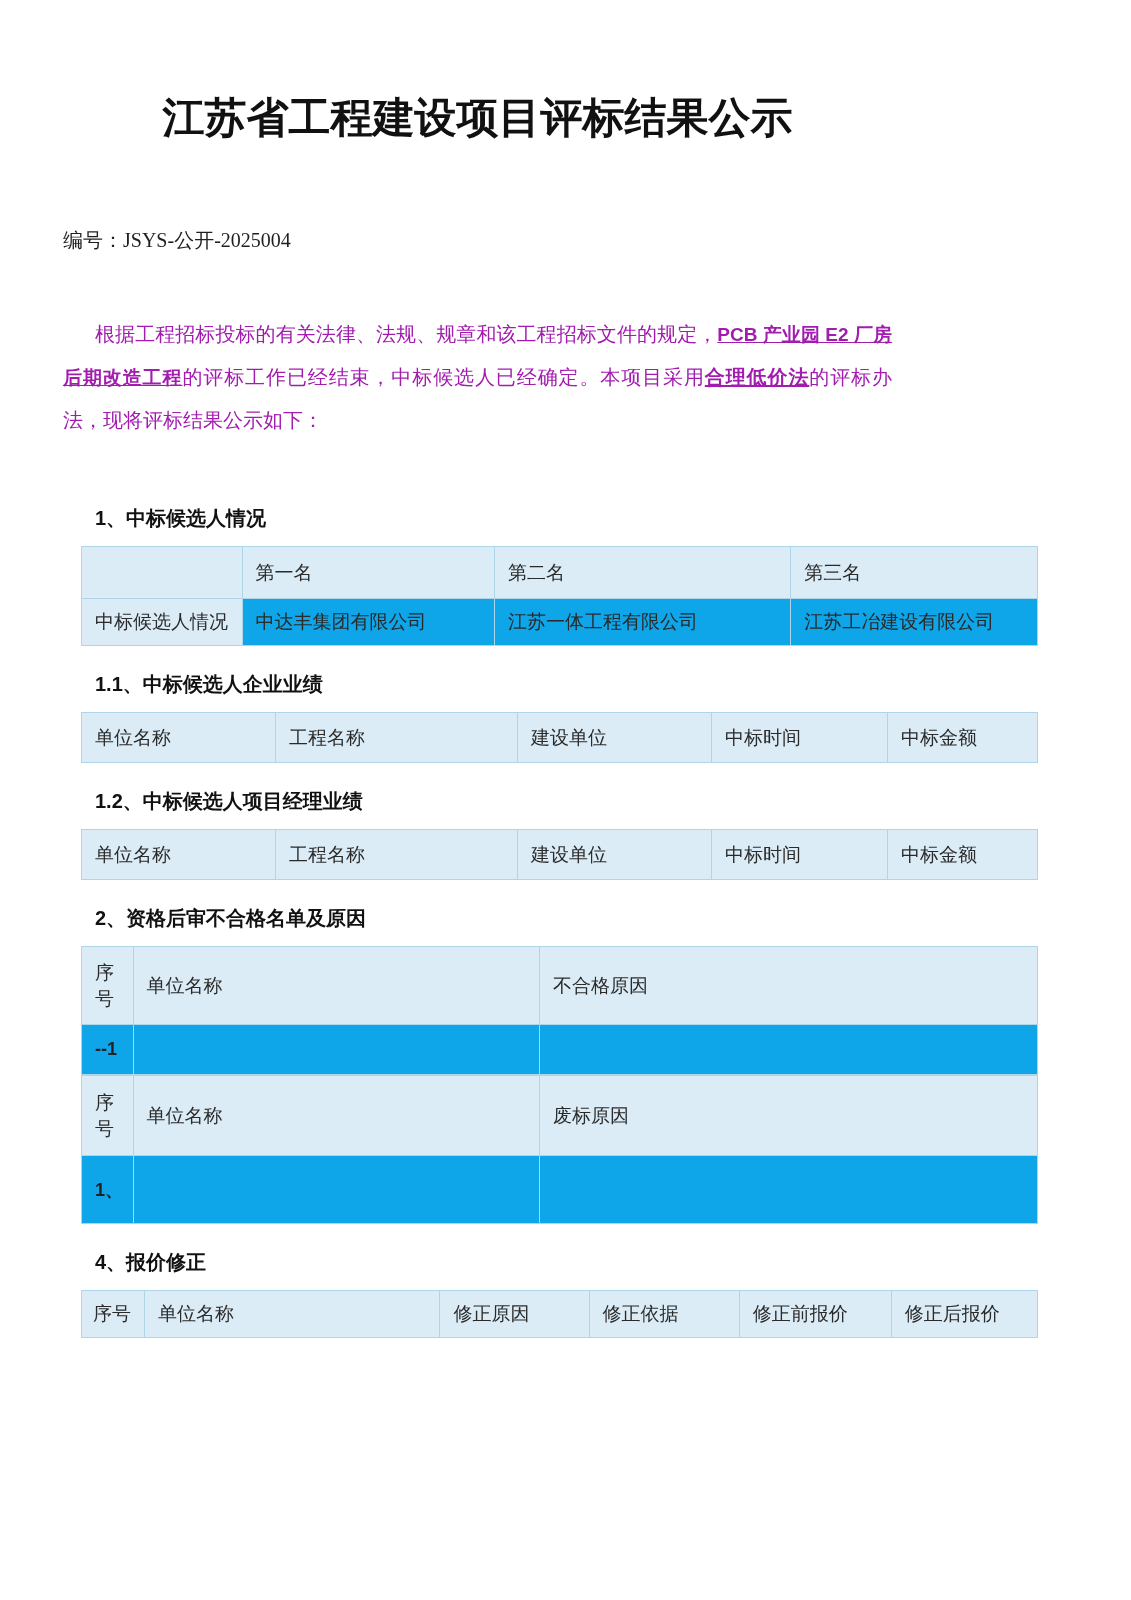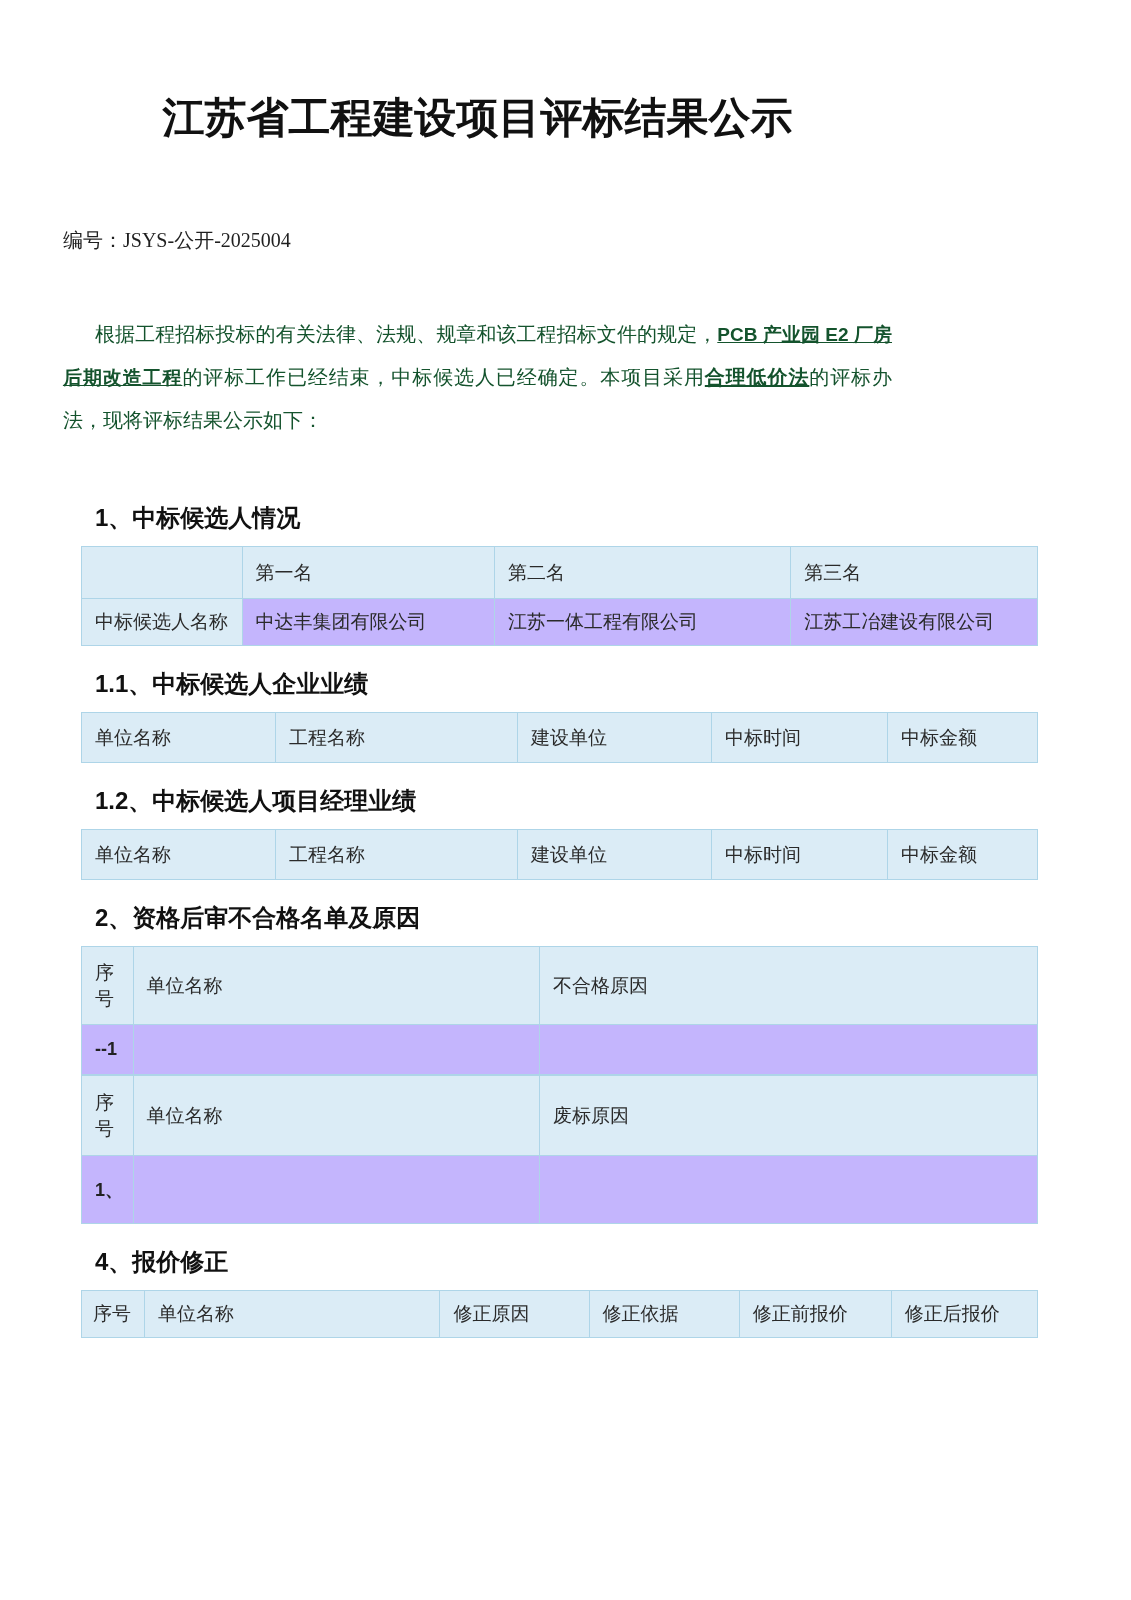--- a/index.html
+++ b/index.html
@@ -33,56 +33,56 @@
     text-align: left;
     font-size: 20px;
     line-height: 28px;
   }
   .intro {
     margin: 59px 0 0 0;
     font-size: 20px;
     line-height: 43px;
     text-indent: 32px;
     text-align: justify;
-    color: #14532d;
+    color: #a21caf;
   }
   .intro .project-name {
     font-weight: bold;
     text-decoration: underline;
     font-family: "Liberation Sans", "DejaVu Sans", sans-serif;
     font-size: 19px;
   }
   .intro .method-name {
     font-weight: bold;
     text-decoration: underline;
   }
   .section-heading {
     margin: 24px 0 14px 32px;
-    font-size: 24px;
+    font-size: 20px;
     line-height: 28px;
     font-weight: bold;
     color: #111;
     font-family: "Liberation Sans", "DejaVu Sans", sans-serif;
   }
   .section-heading.first { margin-top: 62px; }
   table.doc-table {
     border-collapse: collapse;
     table-layout: fixed;
     width: 957px;
     margin-left: 18px;
     font-size: 19px;
     color: #2a2a2a;
   }
   table.doc-table td {
     border: 1px solid var(--border);
     padding: 4px 13px;
     vertical-align: middle;
     text-align: left;
     overflow: hidden;
-    background: #c4b5fd;
+    background: #0ea5e9;
   }
   table.doc-table td.hd { background: var(--hdr-bg); }
   table.doc-table td.label { background: var(--hdr-bg); white-space: nowrap; }
   table.doc-table td.num {
     font-family: "Liberation Sans", "DejaVu Sans", sans-serif;
     font-weight: bold;
     font-size: 18px;
     color: #222;
   }
   #table-0 tr.head { height: 52px; margin-top: 22px; }
@@ -115,21 +115,21 @@
         <col style="width: 25.8%;">
       </colgroup>
       <tbody>
         <tr class="head">
           <td class="hd"></td>
           <td class="hd">第一名</td>
           <td class="hd">第二名</td>
           <td class="hd">第三名</td>
         </tr>
         <tr class="body">
-          <td class="label">中标候选人名称</td>
+          <td class="label">中标候选人情况</td>
           <td>中达丰集团有限公司</td>
           <td>江苏一体工程有限公司</td>
           <td>江苏工冶建设有限公司</td>
         </tr>
       </tbody>
     </table>
 
   <h2 class="section-heading">1.1、中标候选人企业业绩</h2>
   <table class="doc-table" id="table-1">
       <colgroup>

